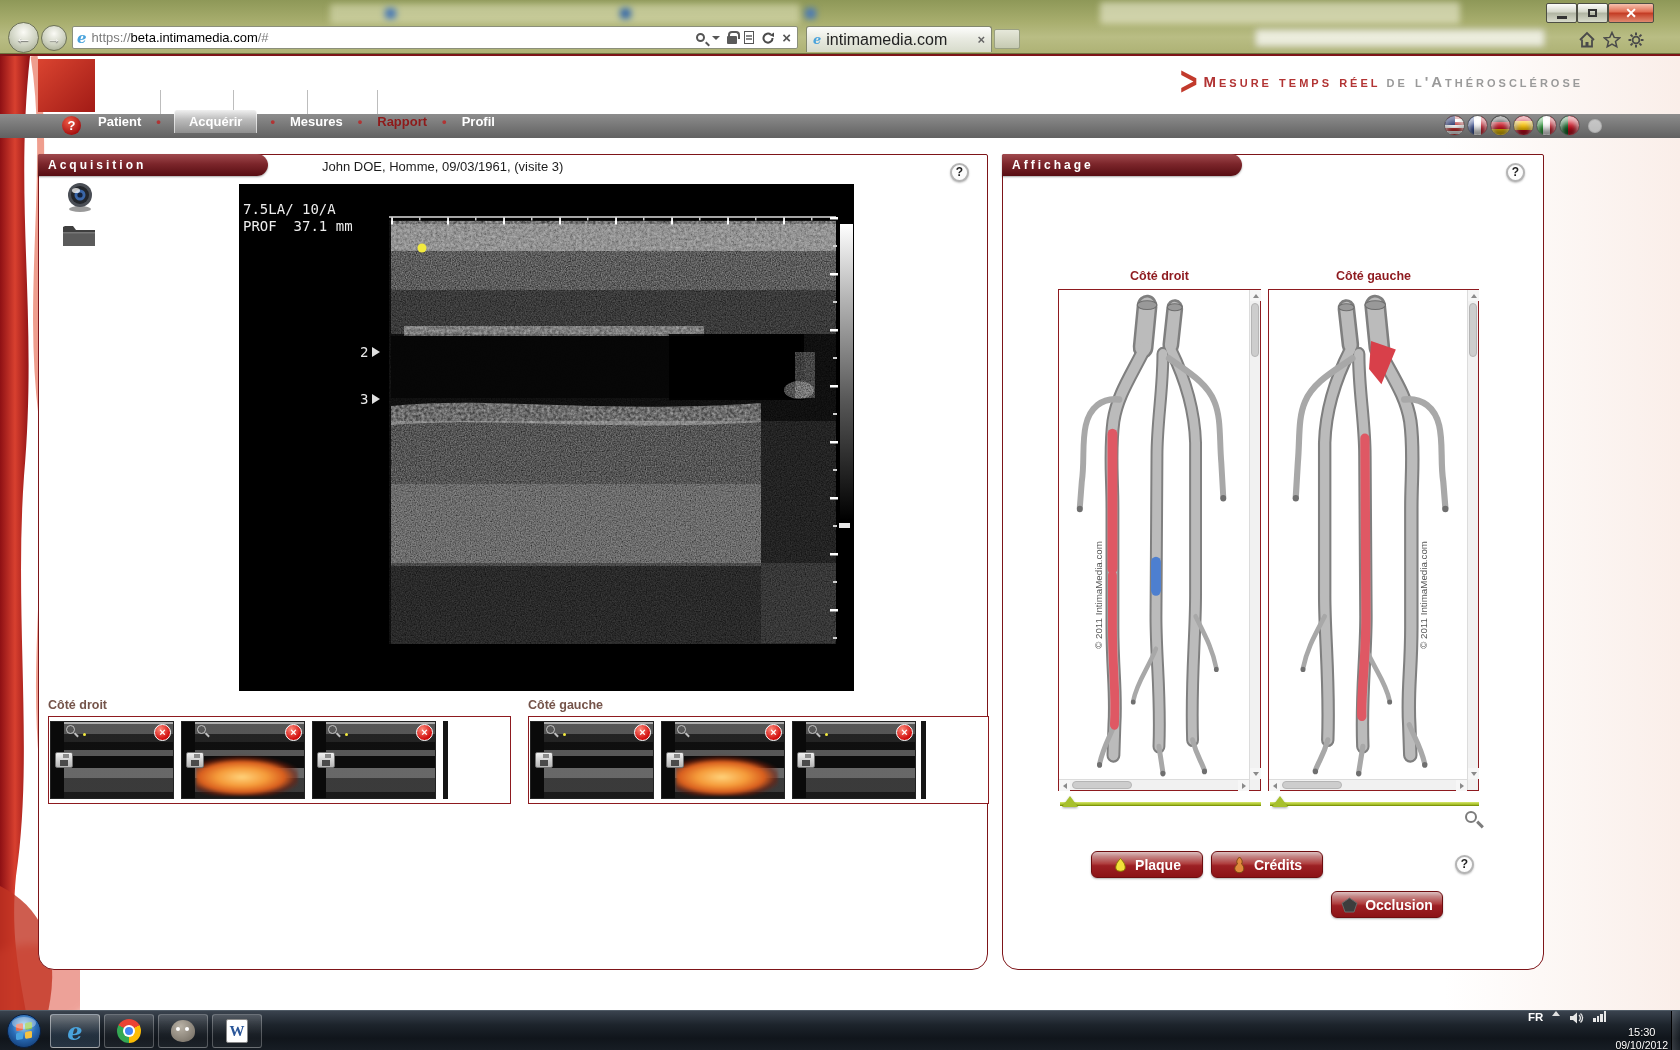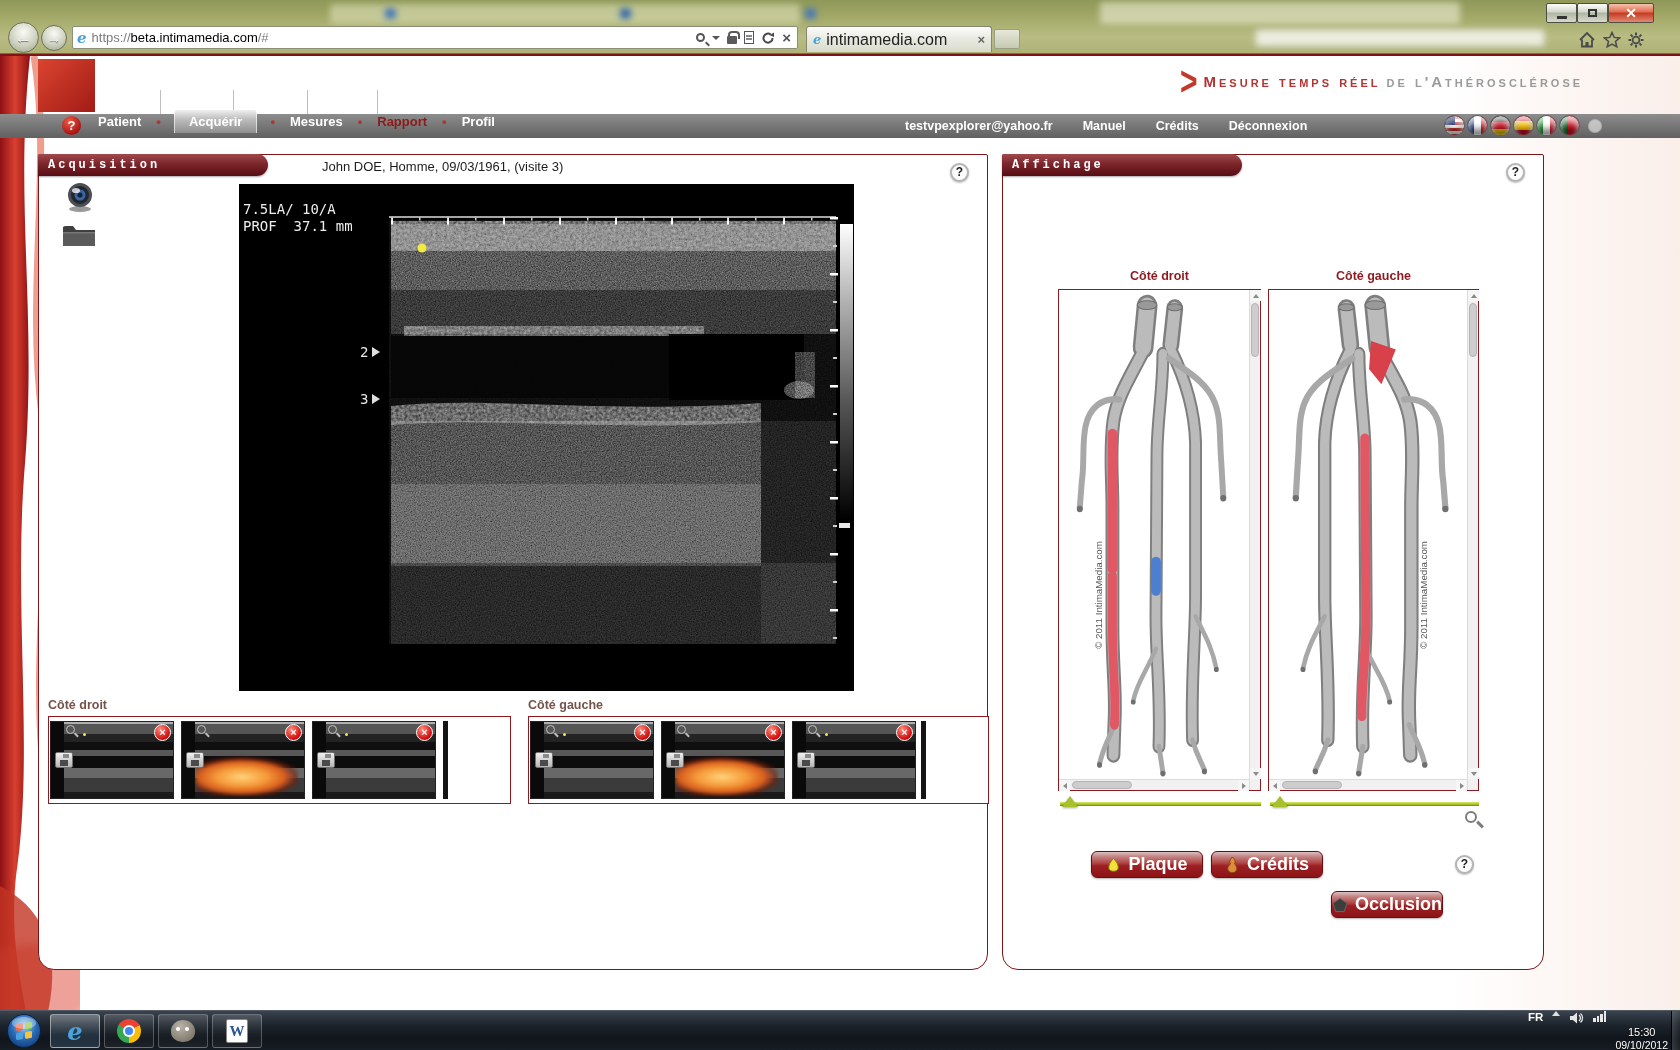--- a/index.html
+++ b/index.html
@@ -93,21 +93,21 @@
   .f-it{background:linear-gradient(90deg,#119422 0 34%,#fff 34% 66%,#cf1020 66%);}
   .f-pt{background:linear-gradient(90deg,#0b6623 0 40%,#cf1020 40%);}
   .flagghost{width:14px;height:14px;border-radius:50%;background:rgba(255,255,255,.55);
     border:1px solid rgba(160,160,160,.6);margin-left:6px;}
 
   
   .panel{position:absolute;background:#fff;border:1px solid #7e1519;border-radius:2px 2px 16px 16px;}
   .ptab{position:absolute;left:-1px;top:-1px;height:22px;color:#fff;font-size:12px;font-weight:bold;
     letter-spacing:3px;padding:4px 0 0 10px;border-radius:2px 14px 14px 0;
     background:linear-gradient(180deg,#a04a4e,#7c262b 45%,#570d12 100%);
-    box-shadow:0 1px 2px rgba(0,0,0,.35);font-family:Liberation Mono, monospace;}
+    box-shadow:0 1px 2px rgba(0,0,0,.35);}
   .help{width:19px;height:19px;border-radius:50%;background:#fdfdfd;border:2px solid #b5b5b5;
     color:#222;font-weight:bold;font-size:12px;text-align:center;line-height:15px;
     box-shadow:0 1px 2px rgba(0,0,0,.25);}
   #acq-help{position:absolute;right:18px;top:8px;}
   #aff-help{position:absolute;right:18px;top:8px;}
   #patientinfo{position:absolute;left:283px;top:4px;font-size:13px;color:#1c1c1c;}
 
   #camerabtn{position:absolute;left:24px;top:26px;width:34px;height:32px;}
   #folderbtn{position:absolute;left:22px;top:66px;width:36px;height:28px;}
 
@@ -154,21 +154,21 @@
   .gslider .line{position:absolute;left:0;right:0;top:6px;height:3px;
     background:linear-gradient(180deg,#d6e86e,#9cb517);box-shadow:0 1px 0 #7e950e;}
   .gslider .handle{position:absolute;left:2px;top:0;width:0;height:0;
     border-left:8px solid transparent;border-right:8px solid transparent;border-bottom:11px solid #a7c02c;
     filter:drop-shadow(0 1px 1px rgba(0,0,0,.35));}
   #zoomico{position:absolute;width:12px;height:12px;border:2.5px solid #7c7c7c;border-radius:50%;}
   #zoomico::after{content:"";position:absolute;left:9px;top:10px;width:8px;height:3px;background:#7c7c7c;transform:rotate(45deg);}
 
   .legendbtn{position:absolute;width:112px;height:27px;border:1px solid #6e0d10;border-radius:6px;
     background:linear-gradient(180deg,#dcc0c0 0%,#c48585 18%,#b04040 46%,#9c2024 55%,#8c1316 100%);
-    color:#fff;font-weight:bold;font-size:18px;display:flex;align-items:center;justify-content:center;gap:7px;
+    color:#fff;font-weight:bold;font-size:14px;display:flex;align-items:center;justify-content:center;gap:7px;
     box-shadow:0 1px 2px rgba(0,0,0,.3);}
   #legend-help{position:absolute;}
 
   
   #taskbar{position:absolute;left:0;top:1010px;width:1680px;height:40px;
     background:linear-gradient(180deg,#3a434e 0%,#1d242c 35%,#10151b 70%,#171d24 100%);
     border-top:1px solid #505b66;}
   .tslot{position:absolute;top:3px;width:50px;height:34px;border:1px solid rgba(255,255,255,.25);
     border-radius:3px;background:linear-gradient(180deg,rgba(255,255,255,.16),rgba(255,255,255,.03) 60%);
     display:flex;align-items:center;justify-content:center;}
@@ -304,26 +304,20 @@
       <div id="navitems">
         <span class="navitem">Patient</span>
         <span class="navdot">•</span>
         <span class="navitem active">Acquérir</span>
         <span class="navdot">•</span>
         <span class="navitem">Mesures</span>
         <span class="navdot">•</span>
         <span class="navitem hl">Rapport</span>
         <span class="navdot">•</span>
         <span class="navitem">Profil</span>
-      </div>
-      <div id="navright">
-        <span>testvpexplorer@yahoo.fr</span>
-        <span>Manuel</span>
-        <span>Crédits</span>
-        <span>Déconnexion</span>
       </div>
       <div id="flags">
         <span class="flag f-us">
             <i></i>
           </span>
         <span class="flag f-fr"></span>
         <span class="flag f-de"></span>
         <span class="flag f-es"></span>
         <span class="flag f-it"></span>
         <span class="flag f-pt"></span>

